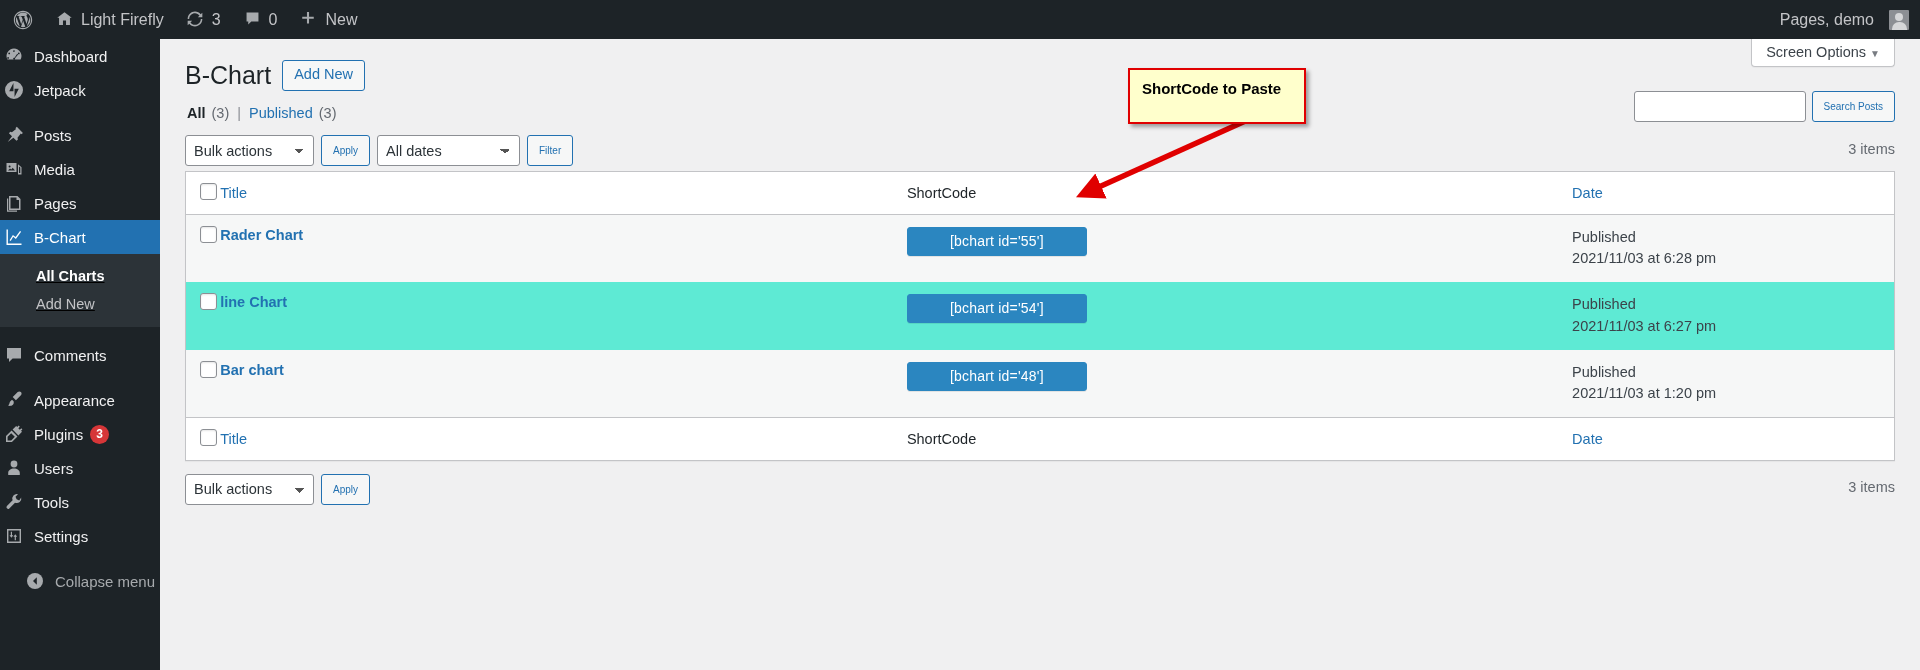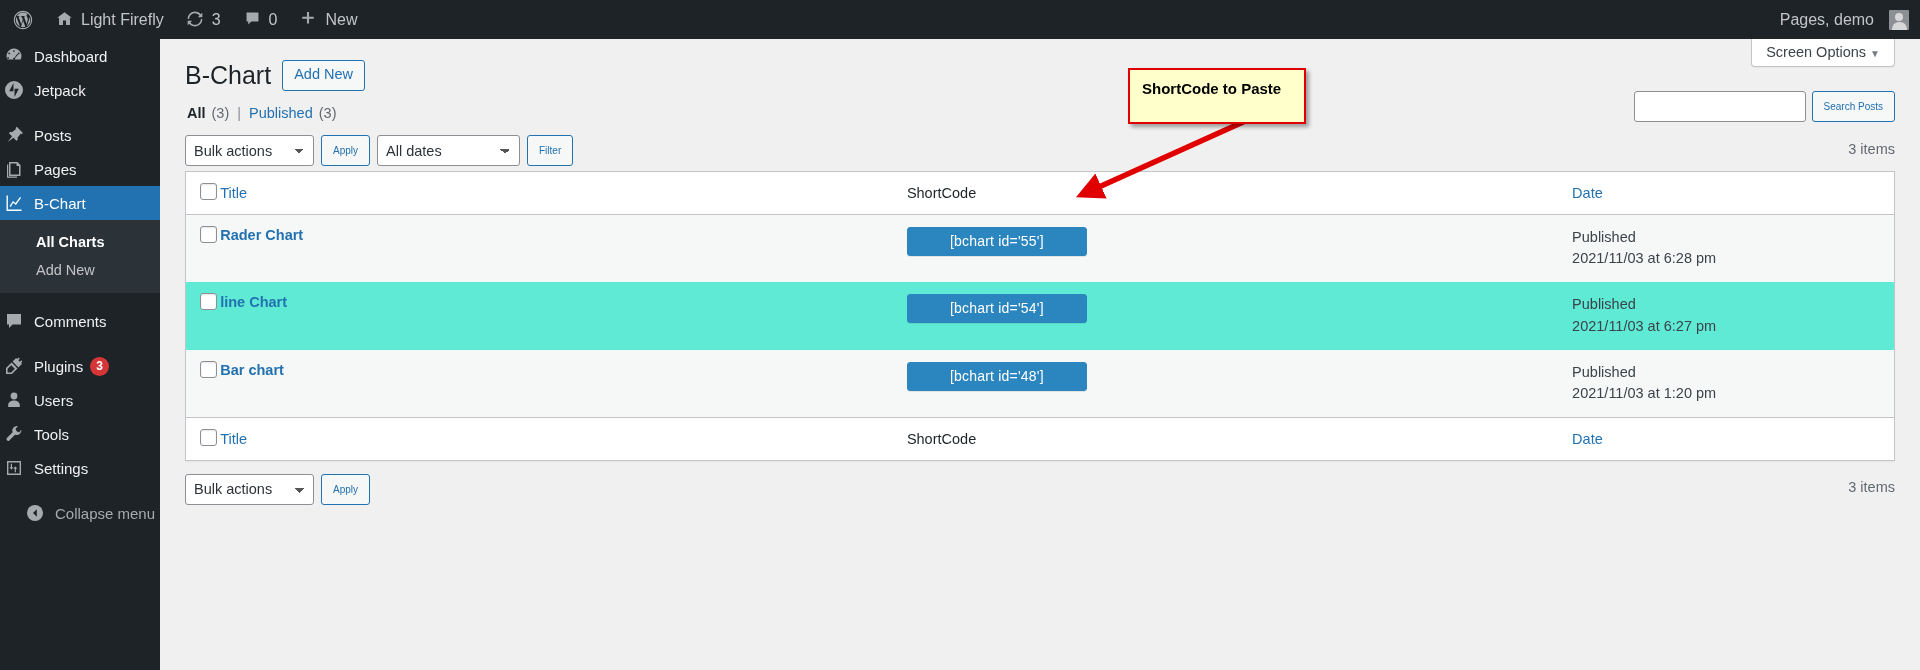--- a/index.html
+++ b/index.html
@@ -70,21 +70,21 @@
     width: 20px; height: 20px; margin-right: 10px;
     flex: 0 0 20px; display:flex; align-items:center; justify-content:center;
   }
   .menu-top svg { fill: #a7aaad; display:block; }
   .menu-top.current {
     background: #2271b1; color: #fff;
     font-weight: 400;
   }
   .menu-top.current svg { fill: #fff; }
   .menu-sep { height: 11px; }
-  .submenu { background: #2c3338; padding: 8px 0 9px 0; }
+  .submenu { background: #2c3338; padding: 8px 0 9px 0; text-decoration: underline; }
   .sub-item {
     display:block; padding: 6px 0 6px 36px;
     color: #c3c4c7; font-size: 14.5px; cursor: pointer;
   }
   .sub-item.current { color: #fff; font-weight: 700; }
   .badge-count {
     display:inline-flex; align-items:center; justify-content:center;
     min-width: 19px; height: 19px; margin-left: 7px;
     border-radius: 10px; background: #d63638; color: #fff;
     font-size: 12px; font-weight: 600; padding: 0 5px;
@@ -325,20 +325,28 @@
 
   <div class="menu-top">
     <span class="m-ico">
       <svg width="20" height="20" viewBox="0 0 20 20">
           <path d="M12.8 1.8 11.4 3.2l.7.7-4.2 3.3-1.6-.4-1.4 1.4 3.1 3.1-4.3 5.7 5.7-4.3 3.1 3.1 1.4-1.4-.4-1.6 3.3-4.2.7.7 1.4-1.4-5.1-5.1z"></path>
         </svg>
     </span>
     <span>Posts</span>
   </div>
 
+  <div class="menu-top">
+    <span class="m-ico">
+      <svg width="20" height="20" viewBox="0 0 20 20">
+          <path d="M2.5 4h10v9h-10V4zm1.5 7.5h7L8.7 8.8 7.3 10.6 6 9.4l-2 2.1zM5.6 6.4a1 1 0 1 0 0 2 1 1 0 0 0 0-2zM14 5.3l3.5 3v7.2H14V5.3zm1 2.1v6.6h1.3V8.5L15 7.4z"></path>
+        </svg>
+    </span>
+    <span>Media</span>
+  </div>
 
   <div class="menu-top">
     <span class="m-ico">
       <svg width="20" height="20" viewBox="0 0 20 20">
           <path d="M5 3h8.5l3 3v11H5V3zm1.5 1.5v11h8.5V7h-2.5V4.5H6.5z"></path>
           <path d="M3 5.5h1.2v12H13v1.2H3V5.5z"></path>
         </svg>
     </span>
     <span>Pages</span>
   </div>
@@ -364,20 +372,28 @@
     <span class="m-ico">
       <svg width="20" height="20" viewBox="0 0 20 20">
           <path d="M3 3h14v10.5H8.6L5 17v-3.5H3V3z"></path>
         </svg>
     </span>
     <span>Comments</span>
   </div>
 
   <div class="menu-sep"></div>
 
+  <div class="menu-top">
+    <span class="m-ico">
+      <svg width="20" height="20" viewBox="0 0 20 20">
+          <path d="M16.9 2.1c-.9-.9-2.3-.9-3.2 0l-5 5 3.2 3.2 5-5c.9-.9.9-2.3 0-3.2zM9.6 11.3 8 9.7l-1.6 1.6c-.6.6-.7 1.1-1 2.1-.2.7-.5 1.4-1.3 2.2 1.6.6 3.6.3 4.8-.9.9-.9 1-1.8.7-3.4z"></path>
+        </svg>
+    </span>
+    <span>Appearance</span>
+  </div>
 
   <div class="menu-top">
     <span class="m-ico">
       <svg width="20" height="20" viewBox="0 0 20 20">
           <path d="m17.3 4.2-1.5 1.5-1.5-1.5 1.5-1.5-1.1-1.1L13.2 3l-1-1-3.6 3.6 5.8 5.8 3.6-3.6-1-1 1.4-1.4-1.1-1.2zM7.6 6.5 2 12.1V18h5.9l5.6-5.6-5.9-5.9zm-.4 9.9H3.6v-3.6l3.6-3.6 3.6 3.6-3.6 3.6z"></path>
         </svg>
     </span>
     <span>Plugins</span>
     <span class="badge-count">3</span>
   </div>

